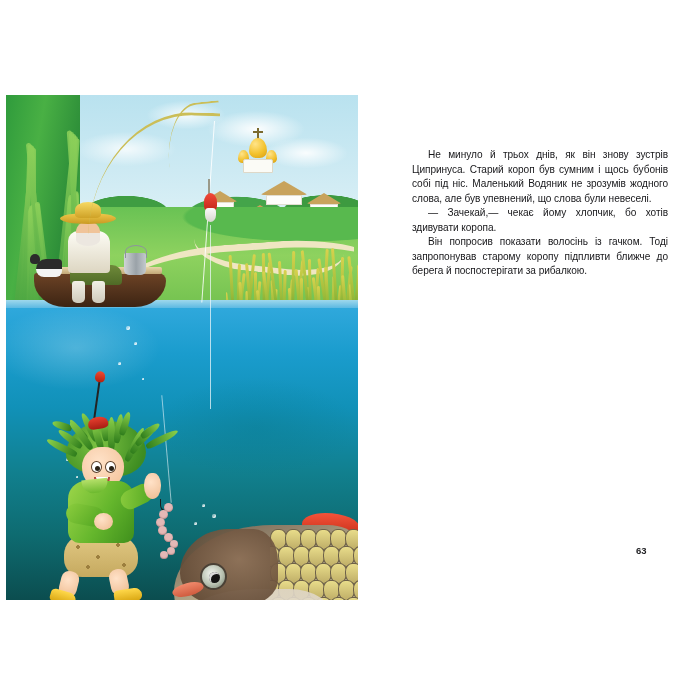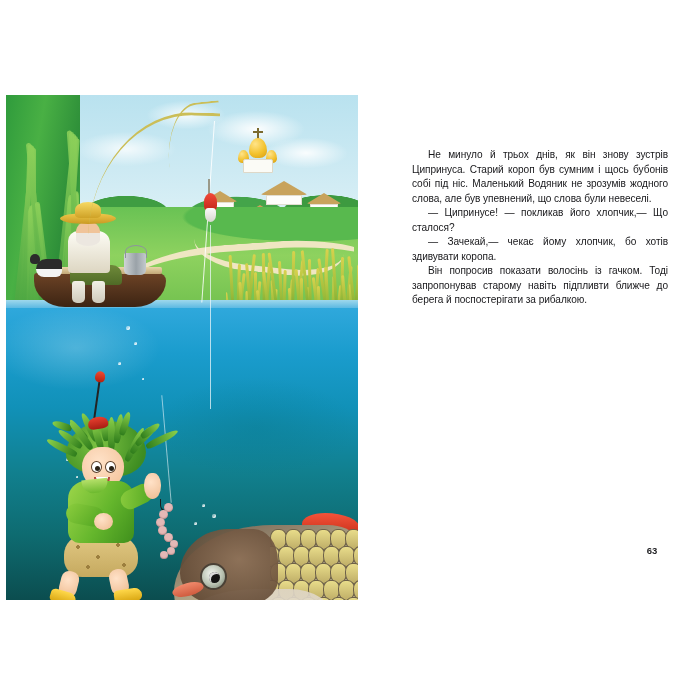--- a/index.html
+++ b/index.html
@@ -594,21 +594,21 @@
     line-height: 14.55px;
     color: #17171a;
     letter-spacing: -0.05px;
     -webkit-font-smoothing: antialiased;
   }
   #page-number {
     position: absolute;
     left: 636px;
     top: 545px;
     width: 32px;
-    text-align: center;
+    text-align: left;
     font-family: "Liberation Sans", sans-serif;
     font-size: 9.5px;
     font-weight: 700;
     color: #1d1d20;
   }
 </style>
 </head>
 <body>
 
 <div id="page">
@@ -857,21 +857,20 @@
 
       <div class="eye"></div>
 
     </div>
 
   </div>
 
   <div id="text-col">
     <div id="body-text">
         <p>Не минуло й трьох днів, як він знову зустрів Ципринуса. Старий короп був сумним і щось бубонів собі під ніс. Маленький Водяник не зрозумів жодного слова, але був упевнений, що слова були невеселі.</p>
-        <p>— Ципринусе! — покликав його хлопчик,— Що сталося?</p>
         <p>— Зачекай,— чекає йому хлопчик, бо хотів здивувати коропа.</p>
-        <p>Він попросив показати волосінь із гачком. Тоді запропонував старому навіть підпливти ближче до берега й поспостерігати за рибалкою.</p>
+        <p>Він попросив показати волосінь із гачком. Тоді запропонував старому коропу підпливти ближче до берега й поспостерігати за рибалкою.</p>
       </div>
   </div>
 
   <div id="page-number">63</div>
 
 </div>
 
 </body></html>

